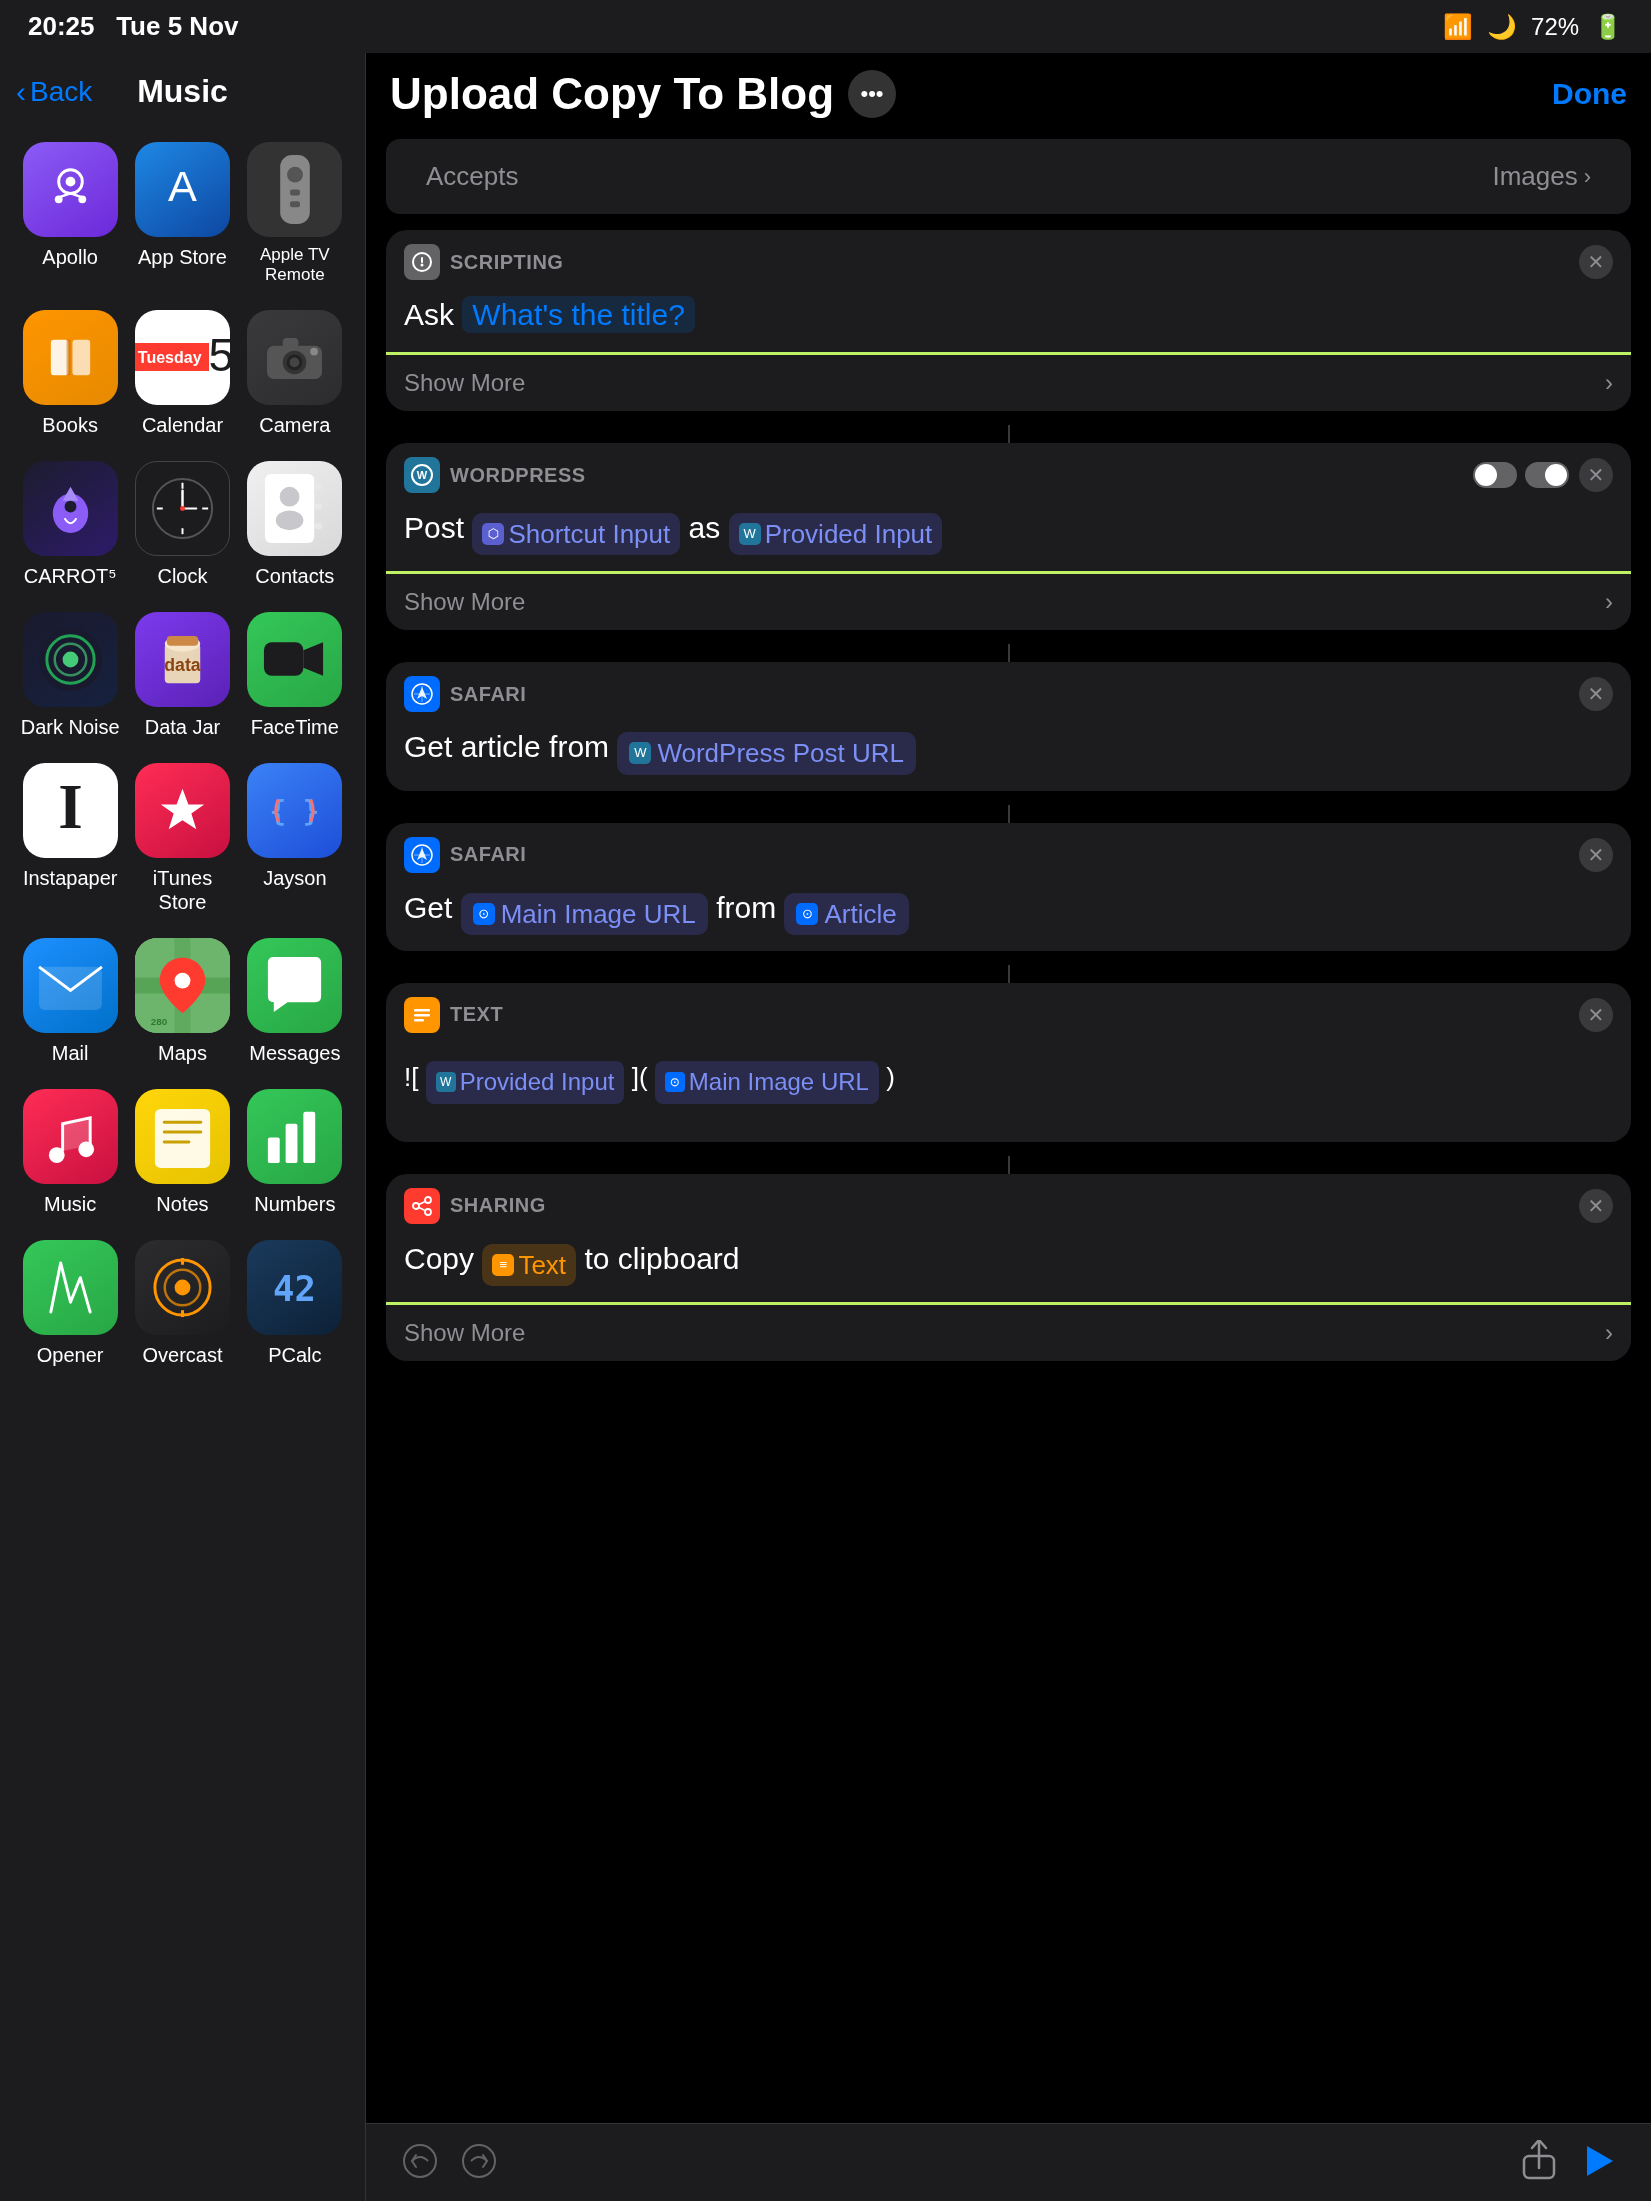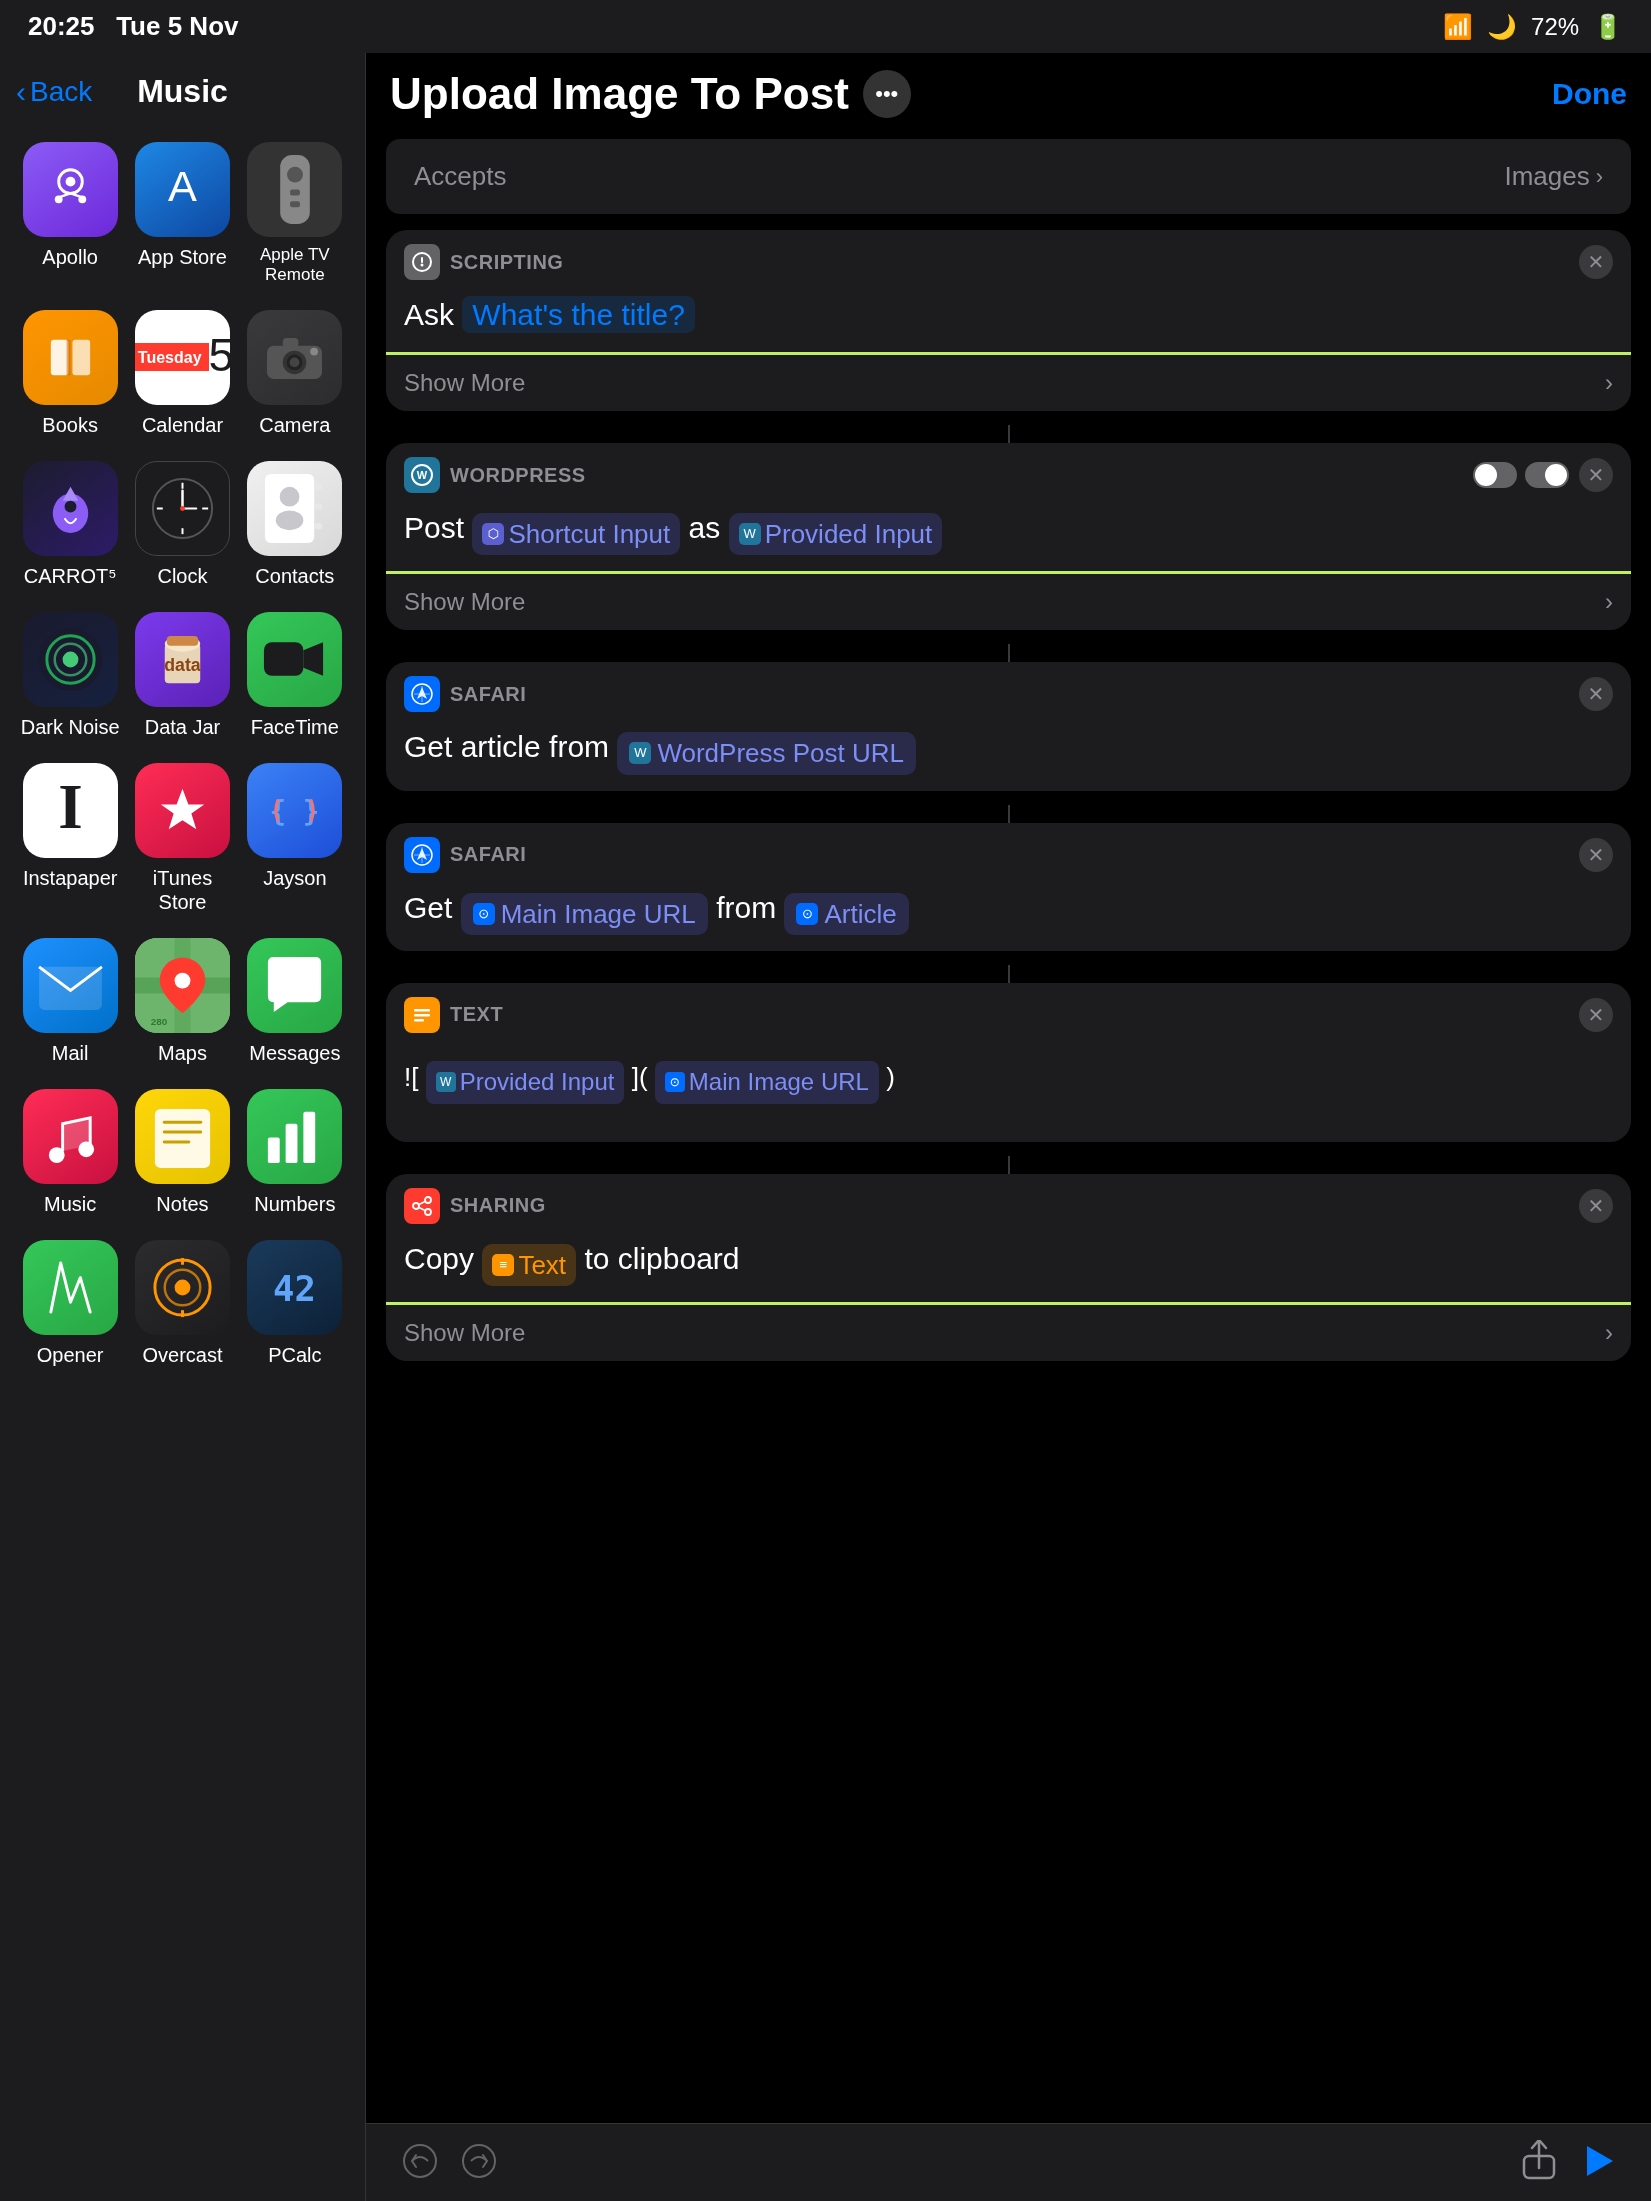--- a/index.html
+++ b/index.html
@@ -175,21 +175,21 @@
     .shortcuts-content {
       flex: 1;
       overflow-y: auto;
       padding: 8px 20px 20px;
     }
 
     
     .accepts-bar {
       background: #1c1c1e;
       border-radius: 14px;
-      padding: 22px 28px;
+      padding: 22px 40px;
       display: flex;
       justify-content: space-between;
       align-items: center;
       margin-bottom: 16px;
     }
     .accepts-label { color: #8e8e93; font-size: 26px; }
     .accepts-value { color: #8e8e93; font-size: 26px; display: flex; align-items: center; gap: 6px; }
     .chevron-right { font-size: 22px; color: #8e8e93; }
 
     
@@ -621,21 +621,21 @@
         </div>
         <span class="app-label">PCalc</span>
       </div>
 
     </div>
   </div>
 
   <div class="right-panel">
     <div class="right-header">
       <div class="title-row">
-        <span class="shortcut-title">Upload Image To Post</span>
+        <span class="shortcut-title">Upload Copy To Blog</span>
         <div class="ellipsis-btn">
           <span>•••</span>
         </div>
       </div>
       <span class="done-btn">Done</span>
     </div>
 
     <div class="shortcuts-content">
 
       <div class="accepts-bar">

